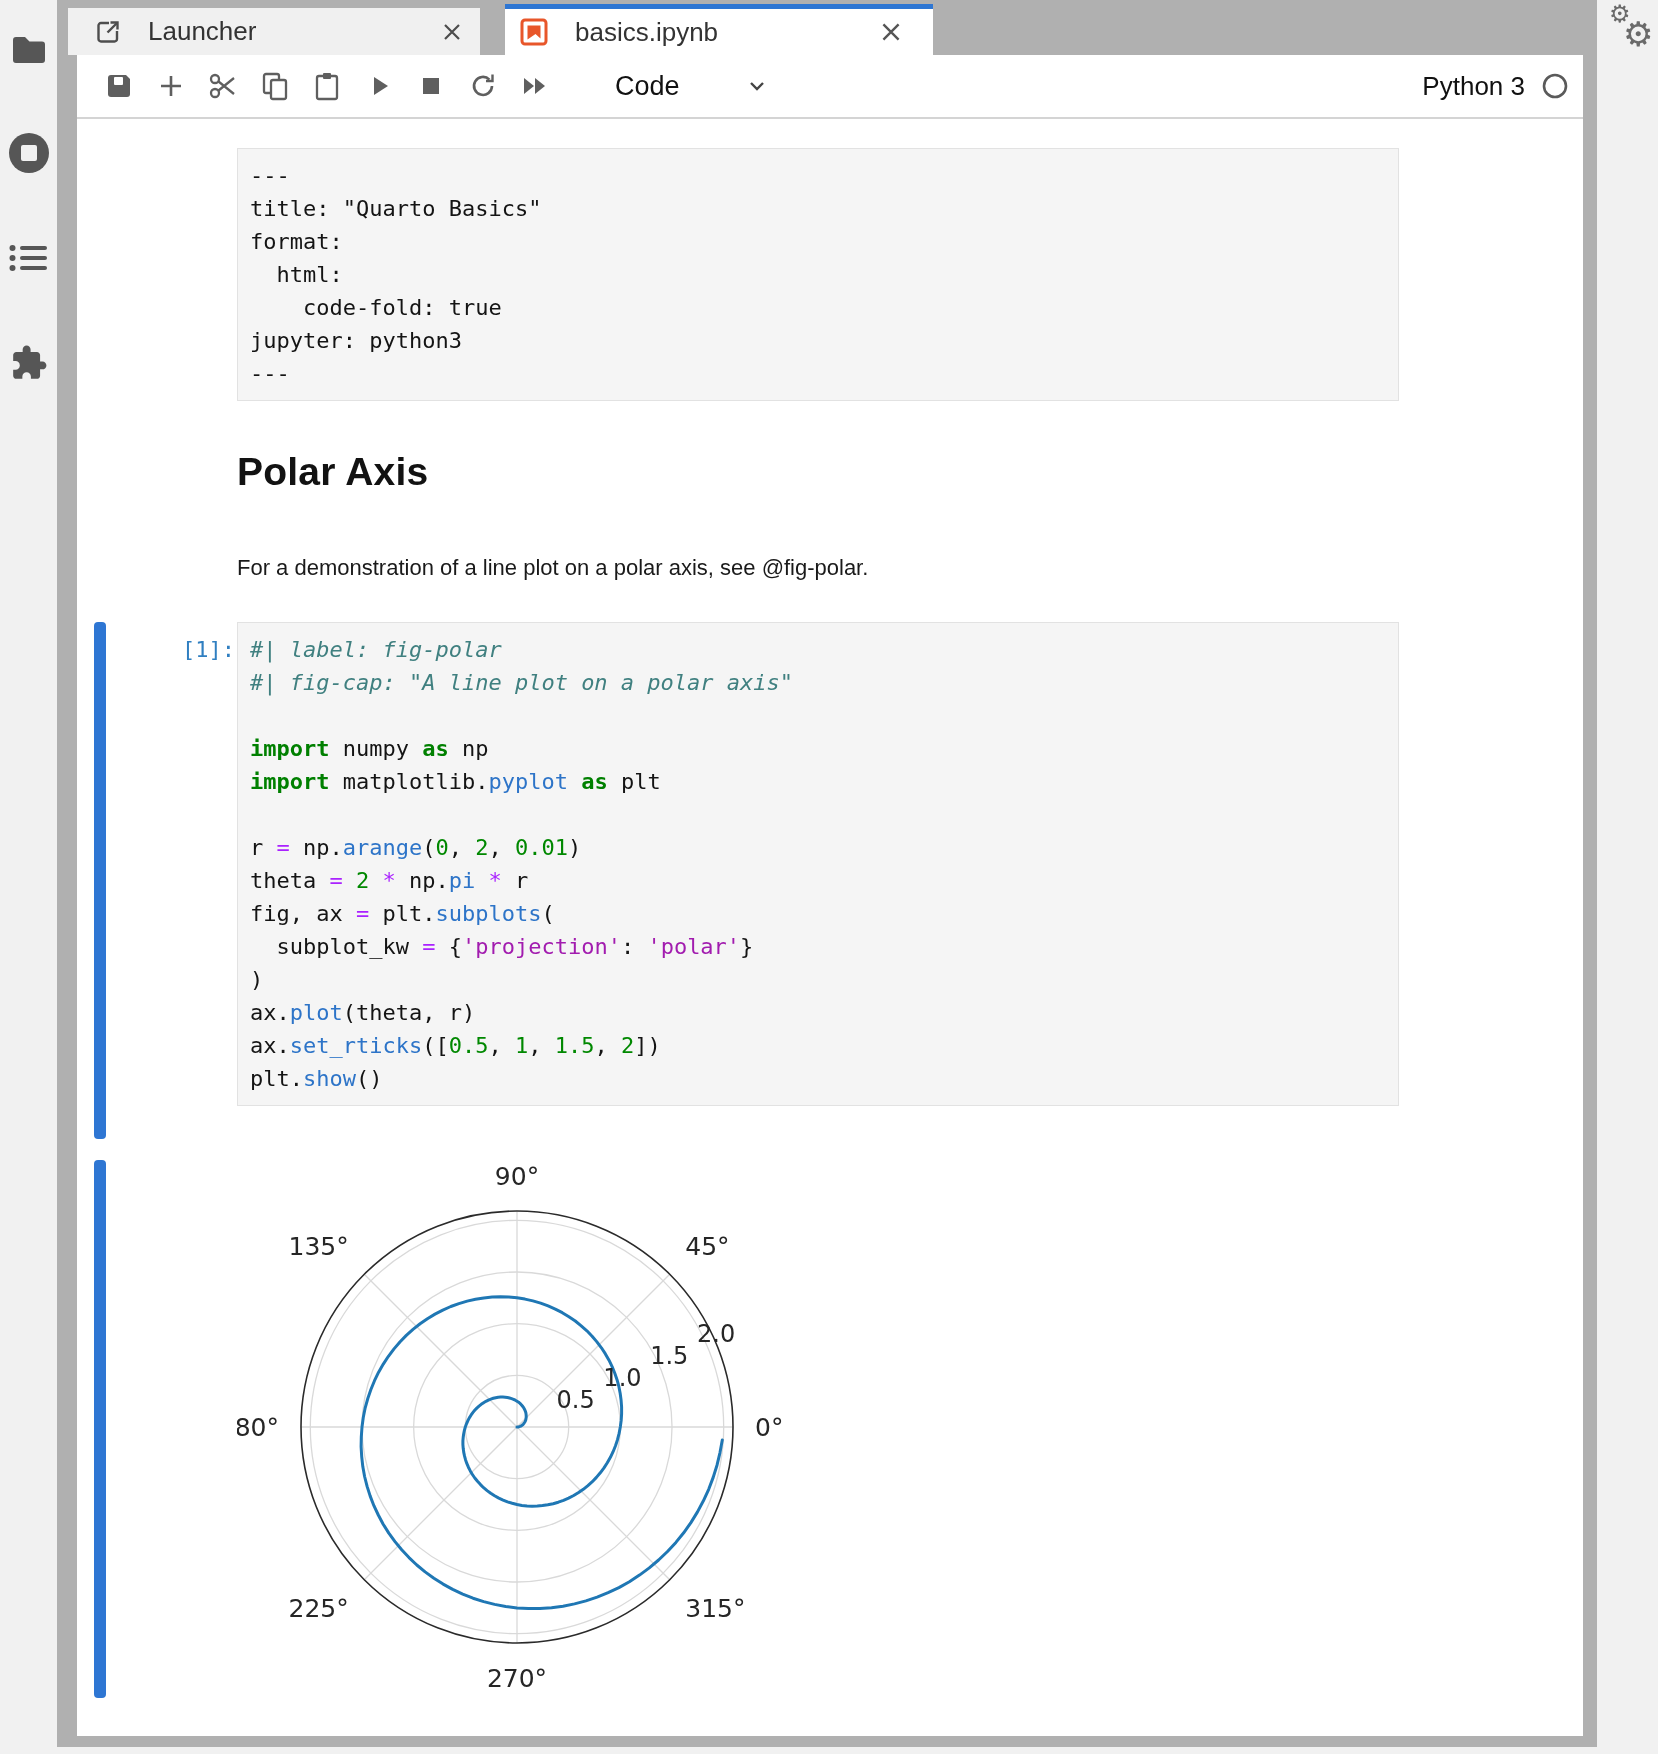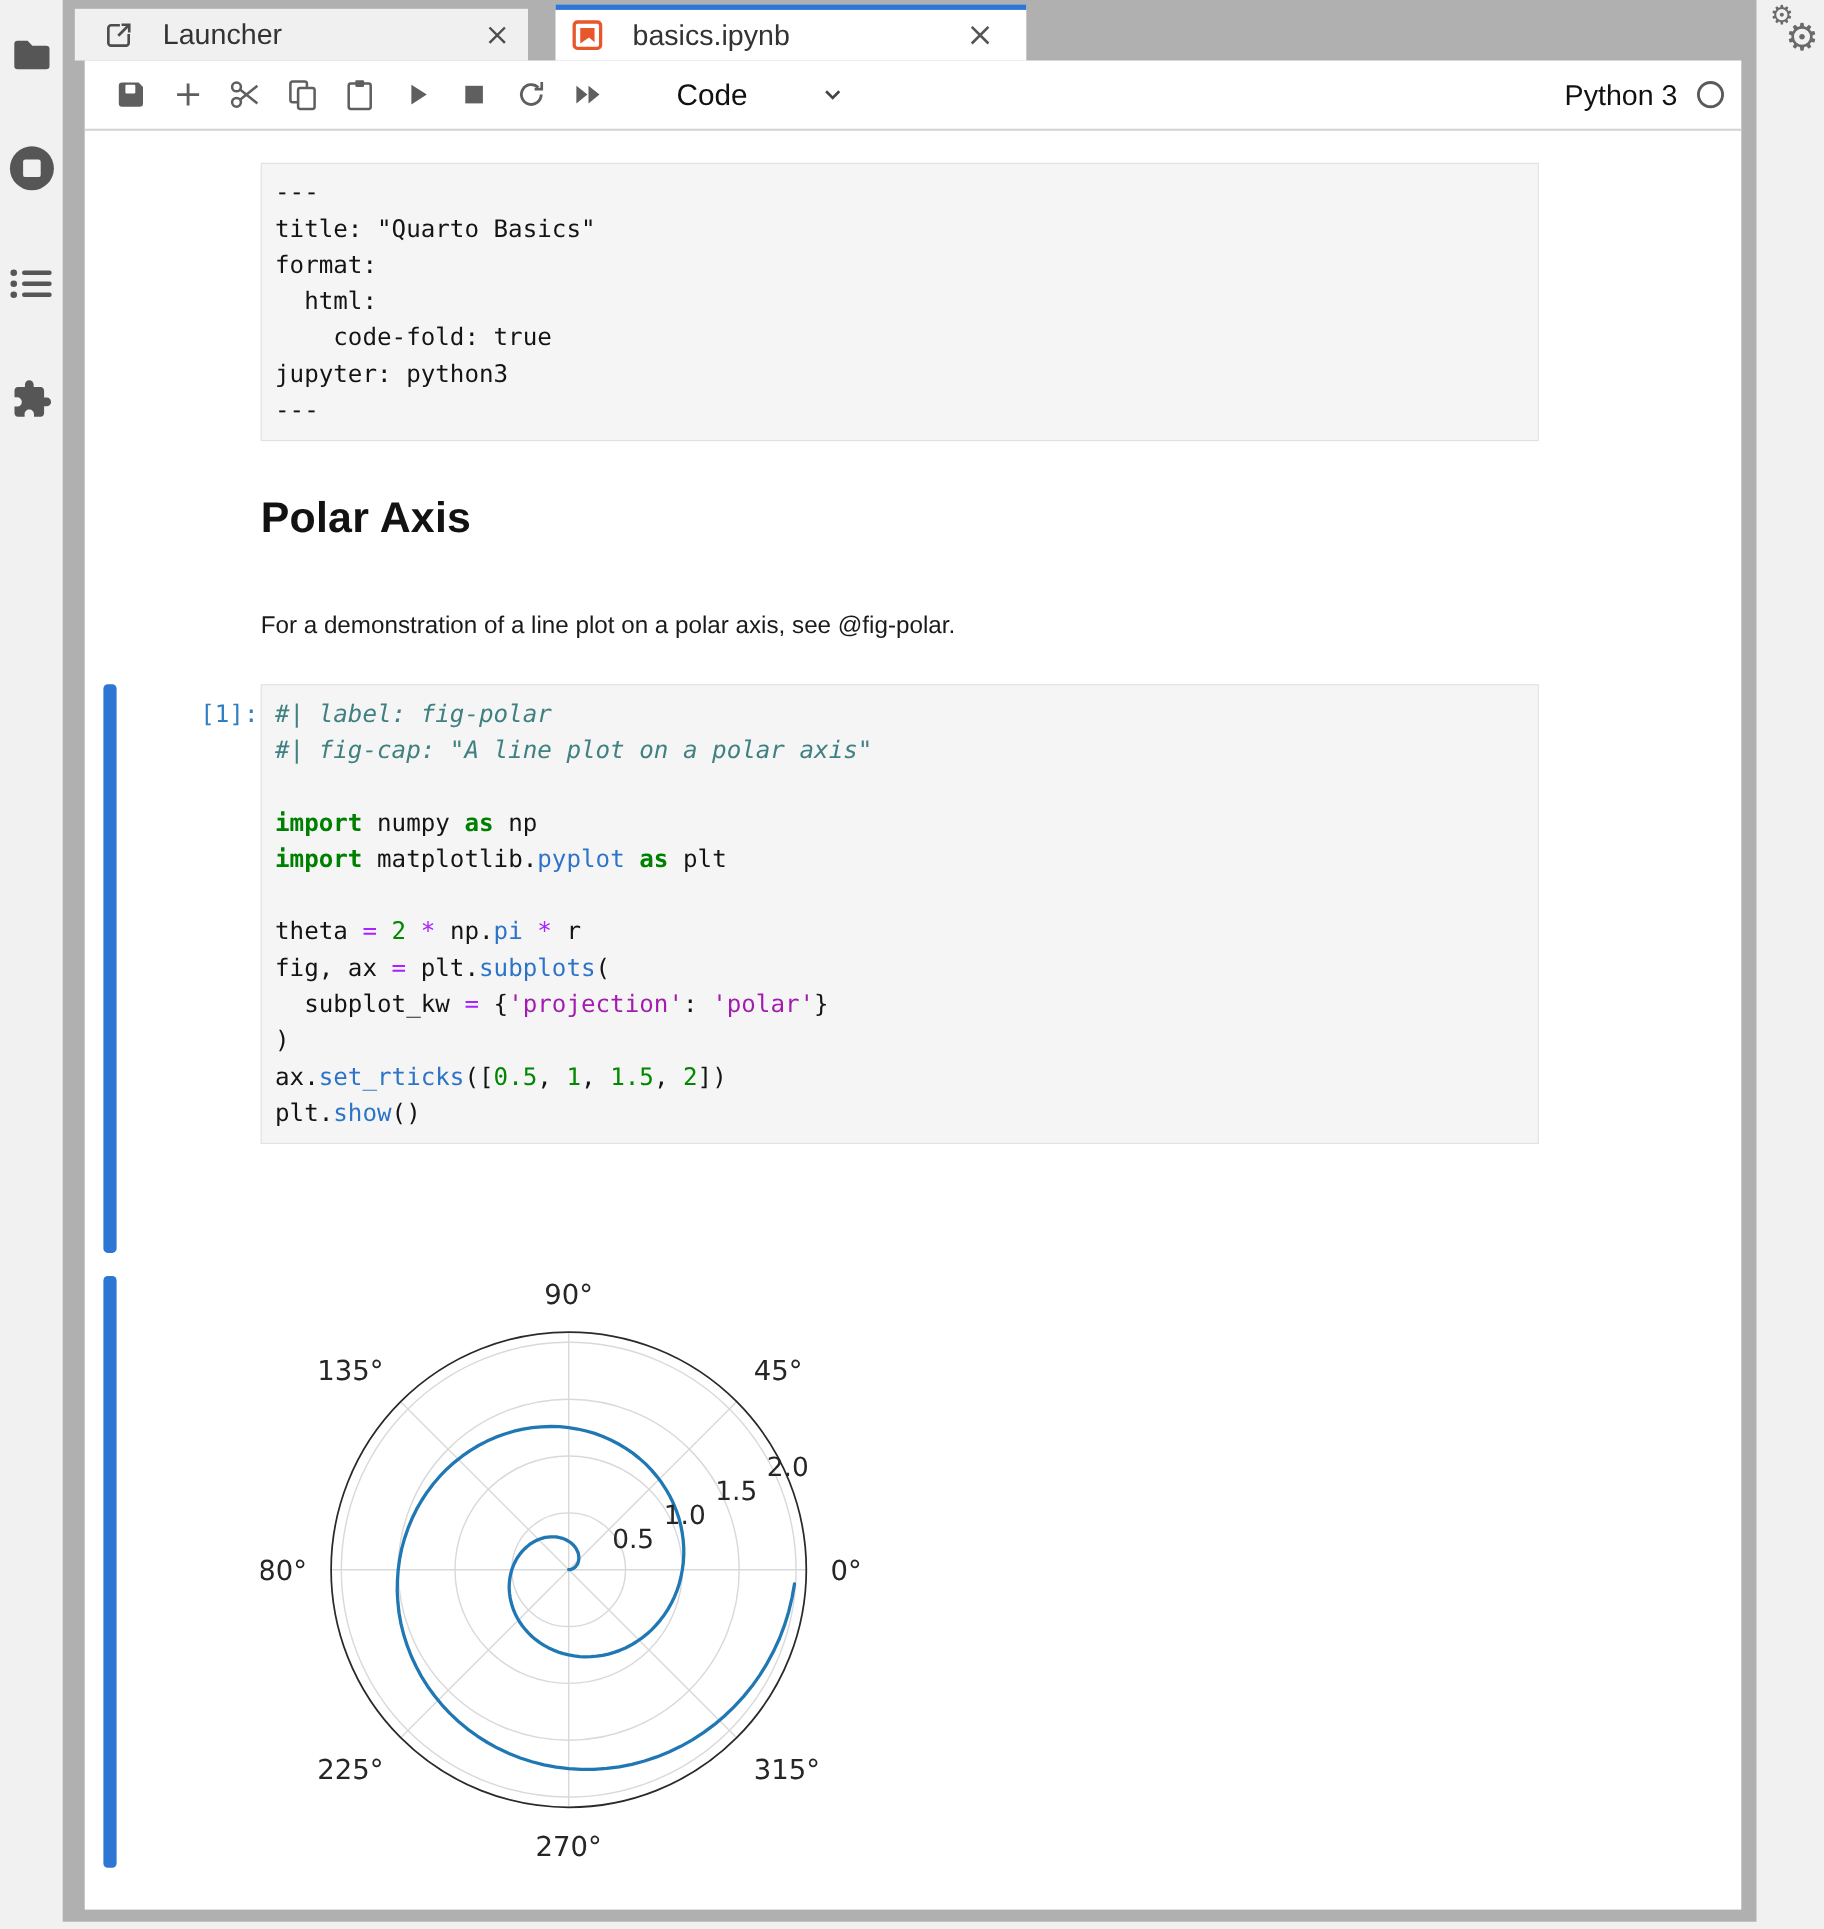--- a/index.html
+++ b/index.html
@@ -215,24 +215,26 @@
 
     <div class="cell-collapser collapser-input"></div>
     <div class="input-prompt mono">[1]:</div>
     <div class="code-cell-box mono">
         <div class="src-line"><span class="tok-cm">#| label: fig-polar</span></div>
         <div class="src-line"><span class="tok-cm">#| fig-cap: "A line plot on a polar axis"</span></div>
         <div class="src-line">&nbsp;</div>
         <div class="src-line"><span class="tok-kw">import</span><span> numpy </span><span class="tok-kw">as</span><span> np</span></div>
         <div class="src-line"><span class="tok-kw">import</span><span> matplotlib.</span><span class="tok-prop">pyplot</span><span> </span><span class="tok-kw">as</span><span> plt</span></div>
         <div class="src-line">&nbsp;</div>
+        <div class="src-line"><span>r </span><span class="tok-op">=</span><span> np.</span><span class="tok-prop">arange</span><span>(</span><span class="tok-num">0</span><span>, </span><span class="tok-num">2</span><span>, </span><span class="tok-num">0.01</span><span>)</span></div>
         <div class="src-line"><span>theta </span><span class="tok-op">=</span><span> </span><span class="tok-num">2</span><span> </span><span class="tok-op">*</span><span> np.</span><span class="tok-prop">pi</span><span> </span><span class="tok-op">*</span><span> r</span></div>
         <div class="src-line"><span>fig, ax </span><span class="tok-op">=</span><span> plt.</span><span class="tok-prop">subplots</span><span>(</span></div>
         <div class="src-line"><span>  subplot_kw </span><span class="tok-op">=</span><span> {</span><span class="tok-str">'projection'</span><span>: </span><span class="tok-str">'polar'</span><span>}</span></div>
         <div class="src-line"><span>)</span></div>
+        <div class="src-line"><span>ax.</span><span class="tok-prop">plot</span><span>(theta, r)</span></div>
         <div class="src-line"><span>ax.</span><span class="tok-prop">set_rticks</span><span>([</span><span class="tok-num">0.5</span><span>, </span><span class="tok-num">1</span><span>, </span><span class="tok-num">1.5</span><span>, </span><span class="tok-num">2</span><span>])</span></div>
         <div class="src-line"><span>plt.</span><span class="tok-prop">show</span><span>()</span></div>
       </div>
 
     <div class="cell-collapser collapser-output"></div>
     <div class="figure-output"><svg width="580" height="540" viewBox="0 0 580 540">
           <line x1="280" y1="262" x2="496" y2="262" stroke="#d9d9d9" stroke-width="1.3"></line>
           <line x1="280" y1="262" x2="432.73506473629425" y2="109.26493526370575" stroke="#d9d9d9" stroke-width="1.3"></line>
           <line x1="280" y1="262" x2="280" y2="46" stroke="#d9d9d9" stroke-width="1.3"></line>
           <line x1="280" y1="262" x2="127.26493526370575" y2="109.26493526370572" stroke="#d9d9d9" stroke-width="1.3"></line>

